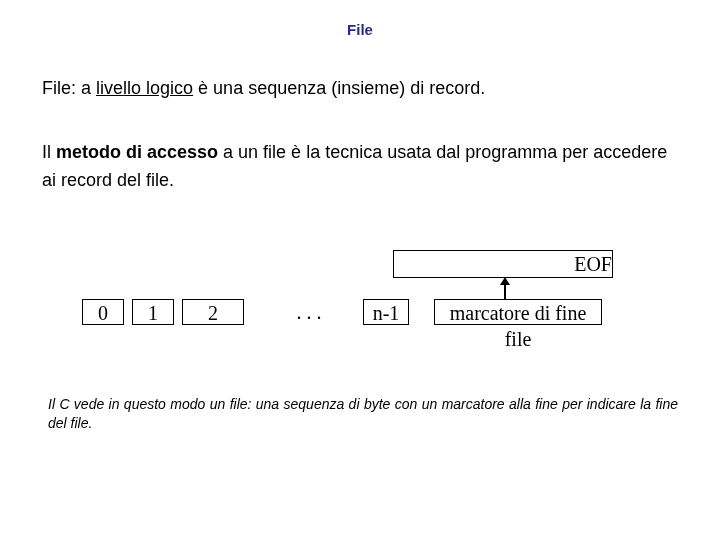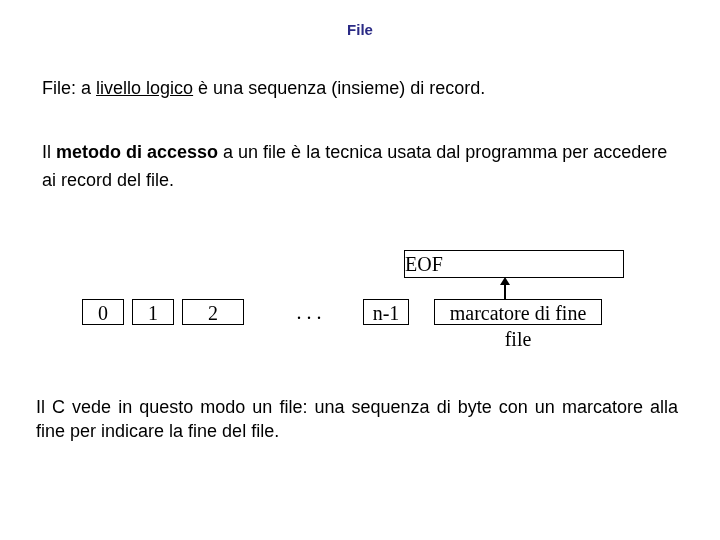--- a/index.html
+++ b/index.html
@@ -32,28 +32,28 @@
     line-height: 1.55;
   }
   .bold { font-weight: bold; }
   .diagram-area {
     position: relative;
     margin-top: 55px;
     height: 110px;
   }
   .eof-box {
     position: absolute;
-    left: 404px;
+    left: 393px;
     top: 0;
     width: 218px;
     height: 26px;
     border: 1px solid #000;
     font-family: "Times New Roman", Times, serif;
     font-size: 20px;
-    text-align: left;
+    text-align: right;
     line-height: 26px;
   }
   .arrow {
     position: absolute;
     left: 499px;
     top: 27px;
     width: 12px;
     height: 22px;
   }
   .arrow .head {
@@ -82,24 +82,25 @@
     line-height: 26px;
     box-sizing: border-box;
   }
   .c0 { left: 82px;  width: 42px; }
   .c1 { left: 132px; width: 42px; }
   .c2 { left: 182px; width: 62px; }
   .c3 { left: 280px; width: 58px; border: none; }
   .c4 { left: 363px; width: 46px; }
   .c5 { left: 434px; width: 168px; }
   .para3 {
-    font-size: 18px;
-    margin: 35px 42px 0 36px;
+    font-size: 14px;
+    margin: 35px 42px 0 48px;
     line-height: 1.35;
     text-align: justify;
+    font-style: italic;
   }
 </style>
 </head>
 <body>
 
 <div class="title">File</div>
 
 <div class="para1">
   <span>File: a </span><span class="underline">livello logico</span><span> è una sequenza (insieme) di record.</span>
 </div>

